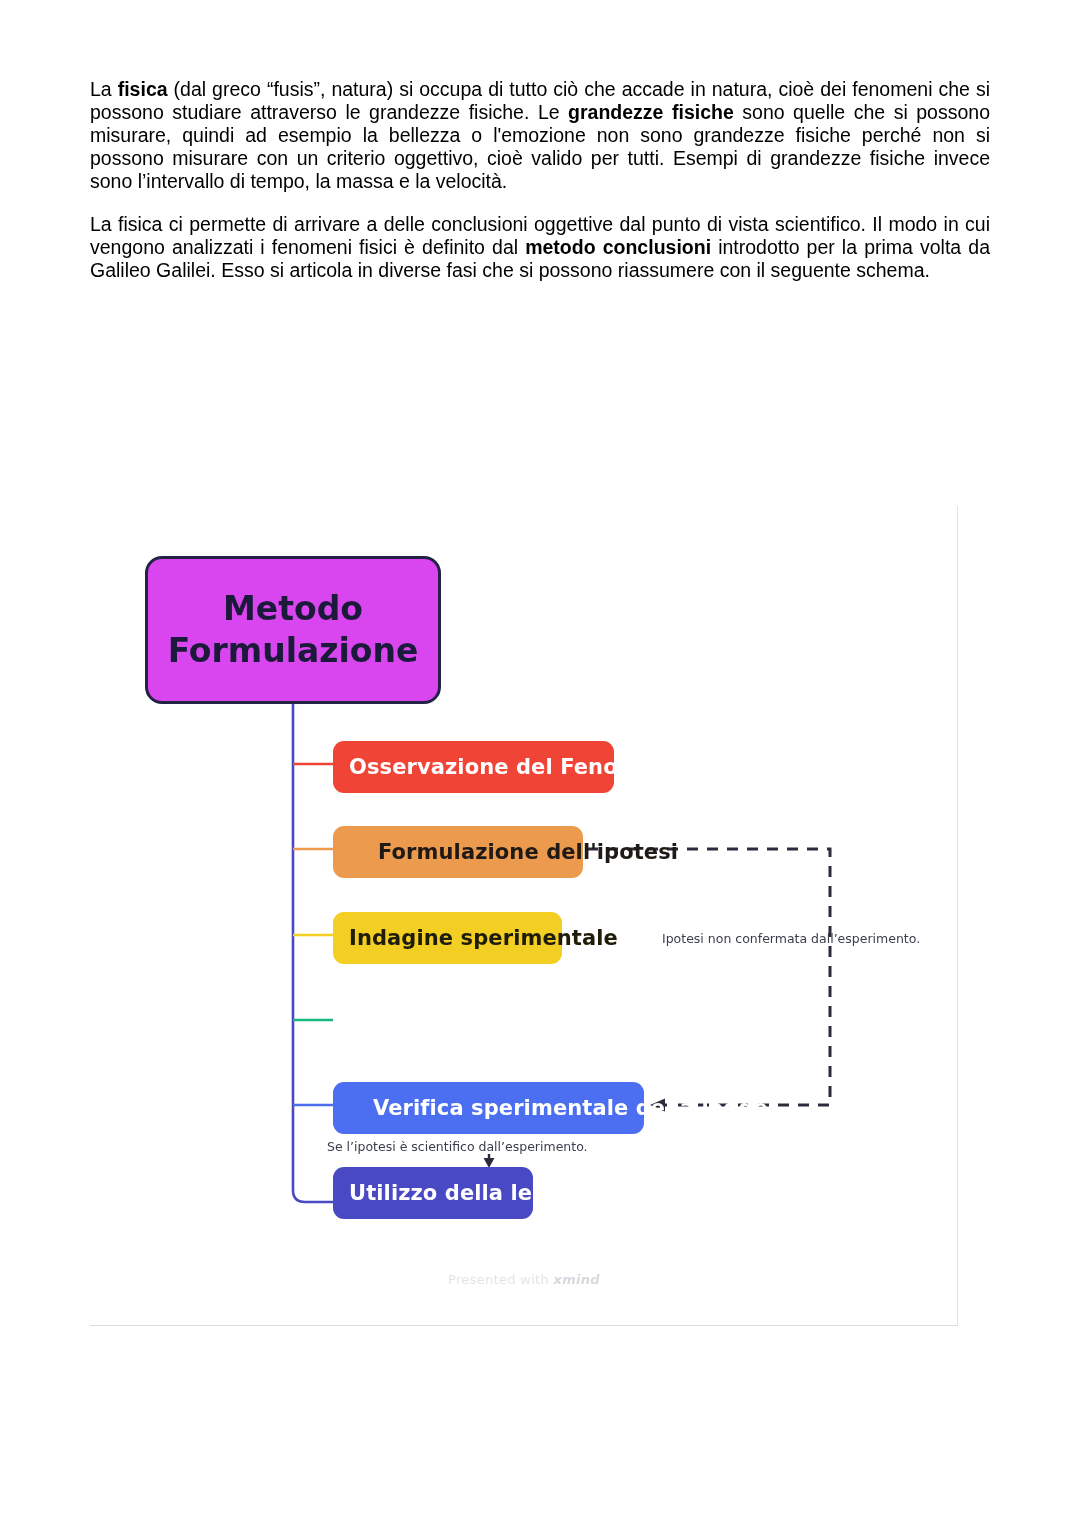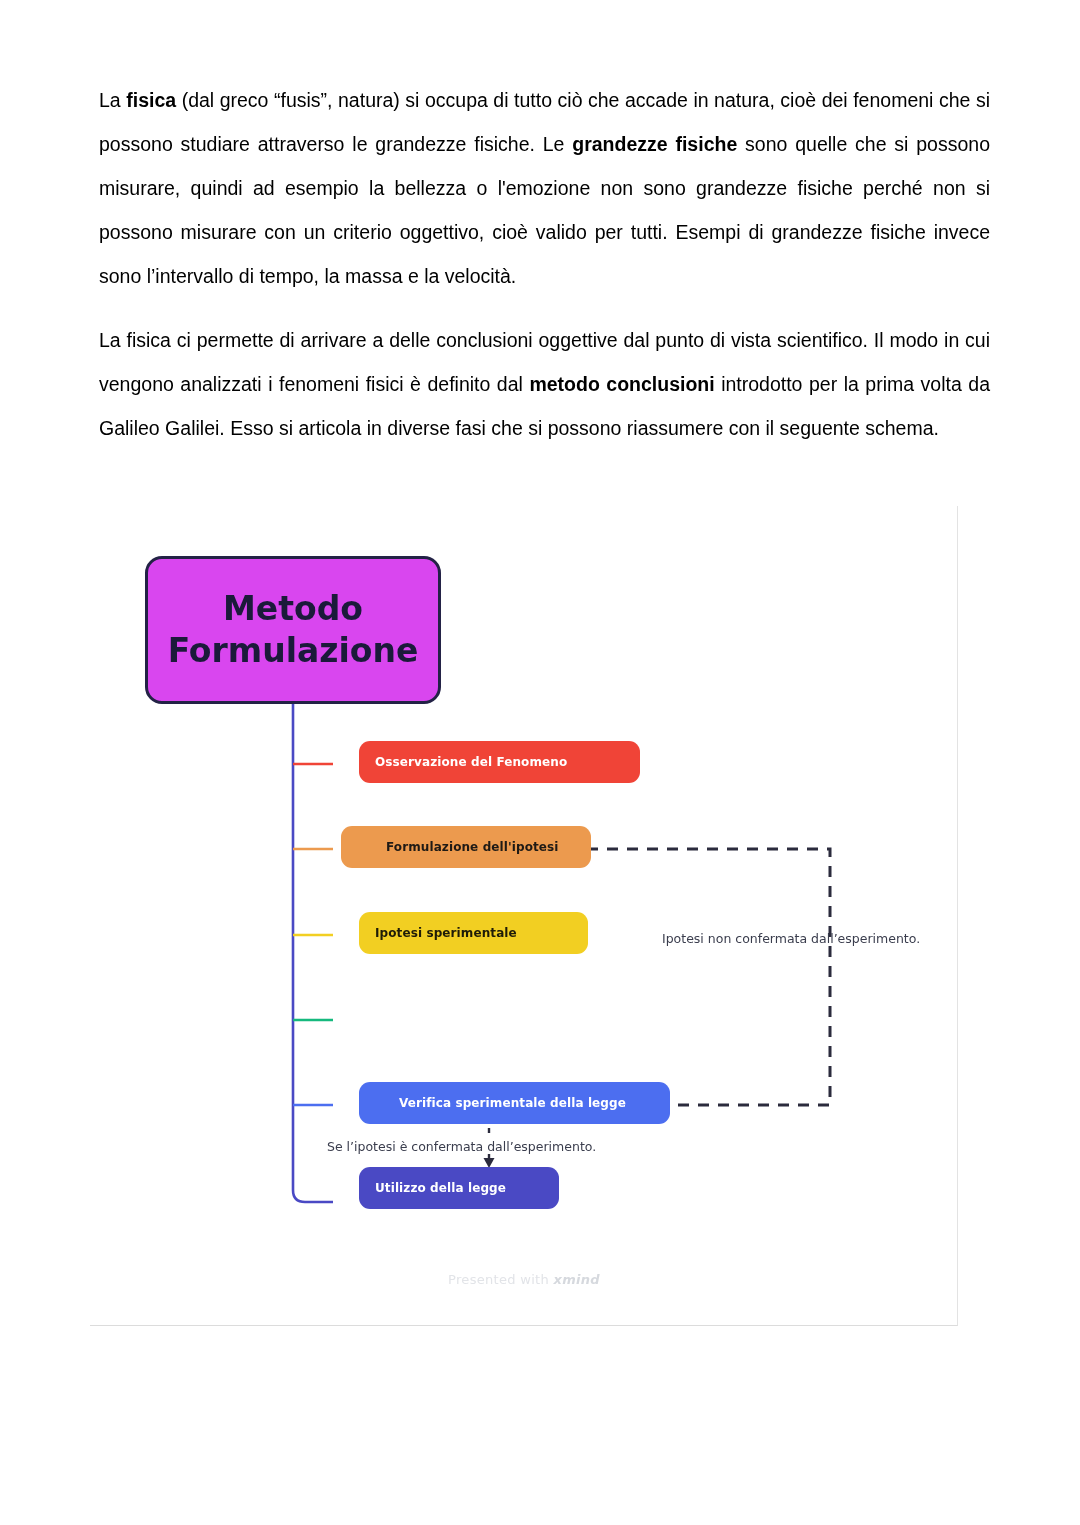--- a/index.html
+++ b/index.html
@@ -33,23 +33,23 @@
   .doc-title {
     font-size: 19.5px;
     font-weight: bold;
     letter-spacing: 0.1px;
     margin: 0 0 42px 0;
     line-height: 1.3;
   }
 
   .para {
     font-size: 19.5px;
-    line-height: 44px;
+    line-height: 23px;
     text-align: justify;
-    margin: 0 0 4px 9px;
+    margin: 0 0 4px 0;
     hyphens: none;
   }
   .para.second { margin-top: 20px; }
   .para b { font-weight: bold; }
 
   
   .figure-frame {
     position: absolute;
     left: 90px;
     top: 506px;
@@ -101,33 +101,32 @@
     font-size: 33px;
     line-height: 1.28;
     display: flex;
     flex-direction: column;
     align-items: center;
     justify-content: center;
     text-align: center;
   }
 
   .node-child {
-    height: 42px;
+    height: 52px;
     padding: 0 16px;
-    font-size: 12px;
+    font-size: 21px;
     letter-spacing: 0.1px;
-    margin-left: 26px;
   }
 
   .n-osservazione {
     left: 243px; top: 235px; width: 281px;
     background: #f04437; color: #ffffff;
   }
   .n-ipotesi {
-    left: 225px; top: 320px; width: 250px;
+    left: 243px; top: 320px; width: 250px;
     background: #ec9a4e; color: #1f1a15; padding-left: 45px;
   }
   .n-indagine {
     left: 243px; top: 406px; width: 229px;
     background: #f2cf22; color: #1f1c08;
   }
   .n-legge {
     left: 243px; top: 491px; width: 251px;
     background: #15b97e; color: #0c2a1e;
   }
@@ -214,33 +213,33 @@
 
       <div class="node node-child n-osservazione">
         <span>Osservazione del Fenomeno</span>
       </div>
 
       <div class="node node-child n-ipotesi">
         <span>Formulazione dell'ipotesi</span>
       </div>
 
       <div class="node node-child n-indagine">
-        <span>Ipotesi sperimentale</span>
+        <span>Indagine sperimentale</span>
       </div>
 
 
       <div class="node node-child n-verifica">
         <span>Verifica sperimentale della legge</span>
       </div>
 
       <div class="node node-child n-utilizzo">
         <span>Utilizzo della legge</span>
       </div>
 
-      <div class="edge-label lbl-confermata">Se l’ipotesi è confermata dall’esperimento.</div>
+      <div class="edge-label lbl-confermata">Se l’ipotesi è scientifico dall’esperimento.</div>
 
       <div class="edge-label lbl-non-confermata">Ipotesi non confermata dall’esperimento.</div>
 
       <div class="watermark">
         <span>Presented with </span><b>xmind</b>
       </div>
 
     </div>
   </div>
 

